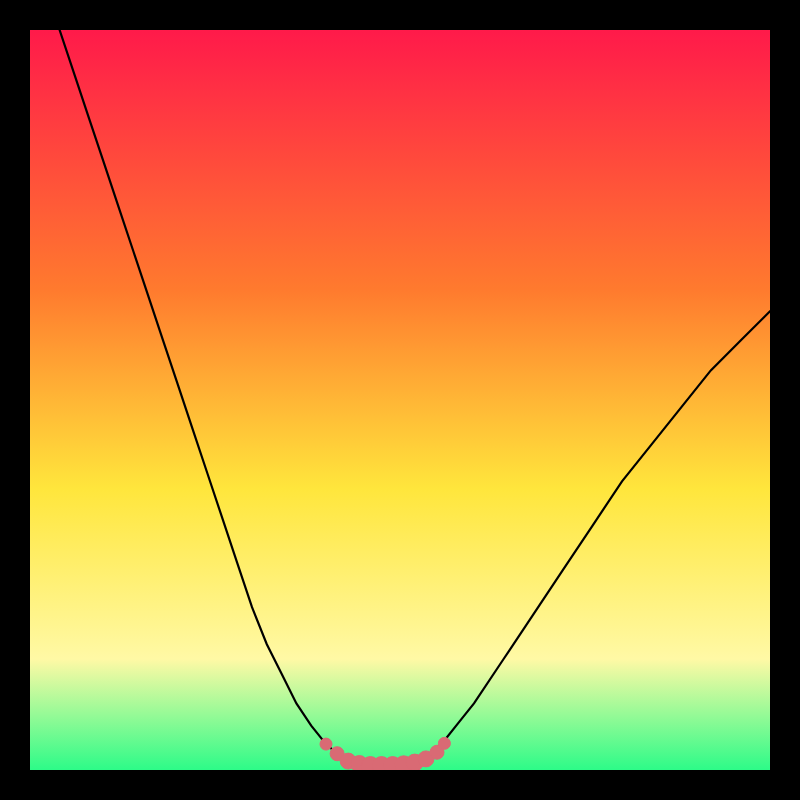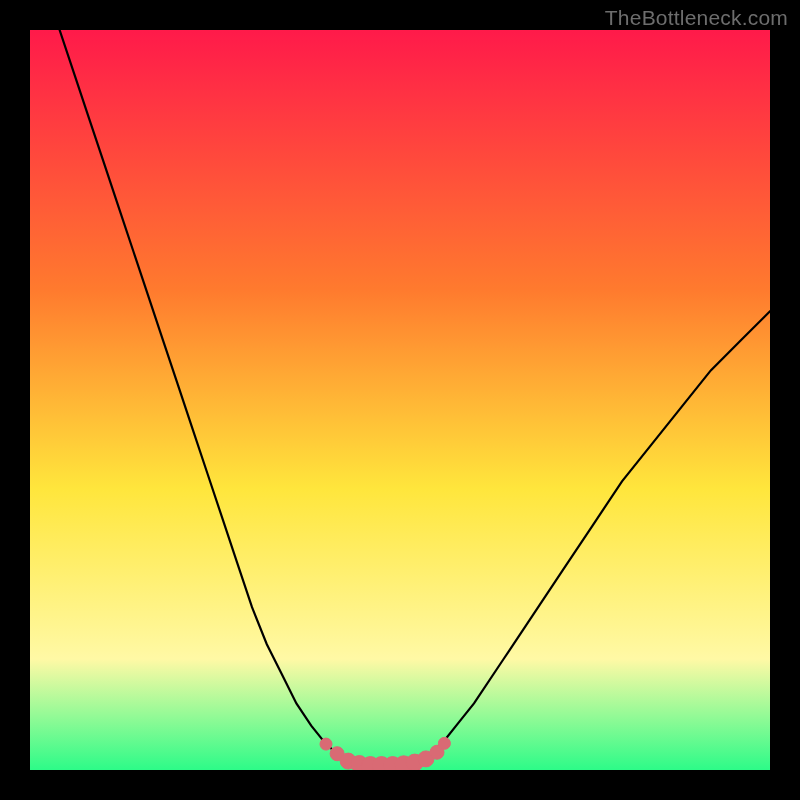--- a/index.html
+++ b/index.html
@@ -38,21 +38,20 @@
   }
   svg {
     display: block;
   }
 </style>
 </head>
 <body>
 
 <div class="frame">
 
-  <div class="watermark">TheBottleneck.com</div>
 
   <div class="plot-area">
     <svg id="chart-svg" viewBox="0 0 740 740" width="740" height="740" preserveAspectRatio="none">
       <defs>
         <linearGradient id="bg-grad" x1="0" y1="0" x2="0" y2="1">
           <stop id="g0" offset="0%" stop-color="#ff1a4a"></stop>
           <stop id="g1" offset="35%" stop-color="#ff7a2e"></stop>
           <stop id="g2" offset="62%" stop-color="#ffe63c"></stop>
           <stop id="g3" offset="85%" stop-color="#fff9a5"></stop>
           <stop id="g4" offset="100%" stop-color="#2dfb88"></stop>

